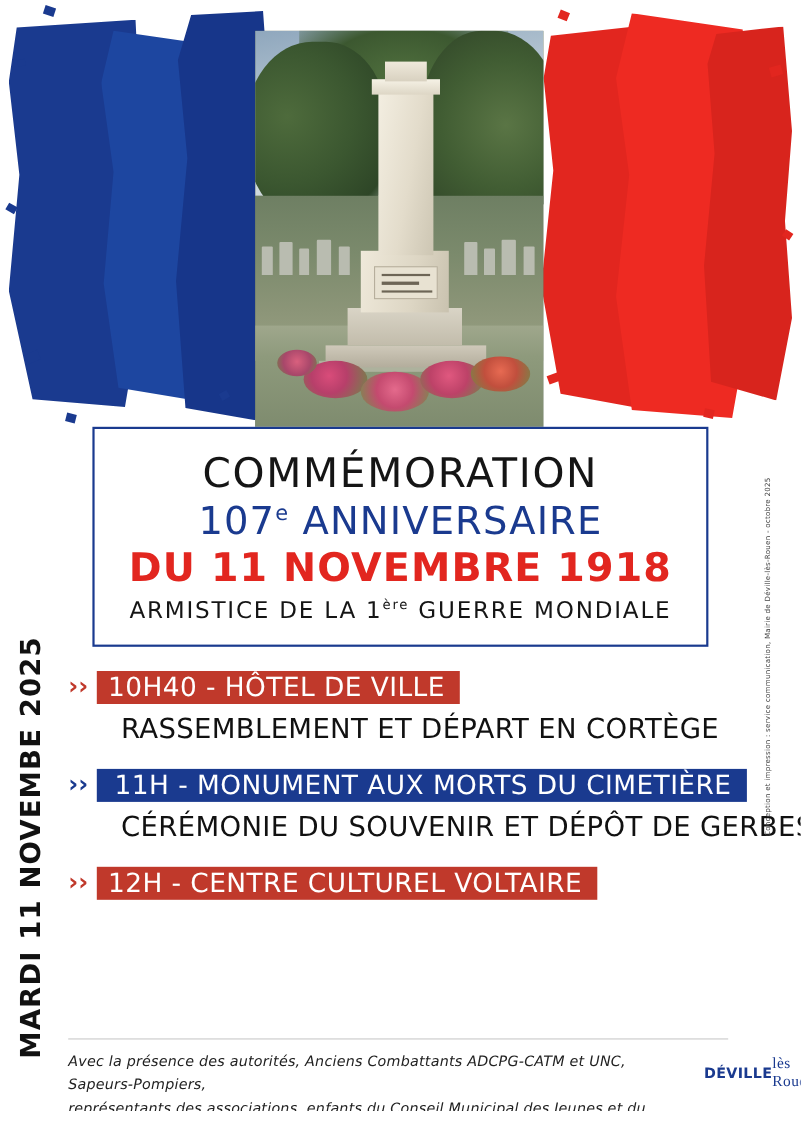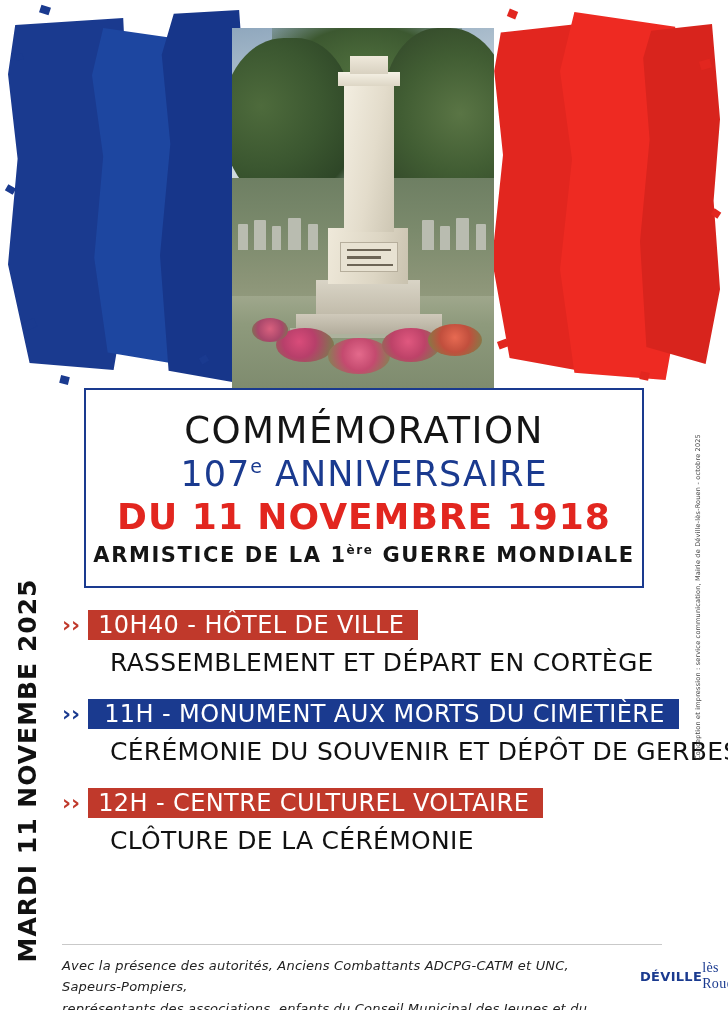--- a/index.html
+++ b/index.html
@@ -200,21 +200,20 @@
     letter-spacing: 1px;
     white-space: nowrap;
   }
   .t-sub {
     font-family: "DejaVu Sans", sans-serif;
     font-size: 21px;
     color: #151515;
     letter-spacing: 1.6px;
     white-space: nowrap;
     margin-top: 4px;
-    font-weight: bold;
   }
   .t-sub sup { font-size: 12px; vertical-align: super; }
 
   
   .vertical-date {
     position: absolute;
     left: 8px;
     top: 600px;
     width: 40px;
     height: 340px;
@@ -451,21 +450,20 @@
       <div class="slot-body">CÉRÉMONIE DU SOUVENIR ET DÉPÔT DE GERBES</div>
     </div>
 
     <div class="slot">
       <div class="slot-head">
         <div class="chevrons">
           <span class="chev red-fg">››</span>
         </div>
         <div class="slot-label red-bg">12H - CENTRE CULTUREL VOLTAIRE</div>
       </div>
-      <div class="slot-body">CLÔTURE DE LA CÉRÉMONIE</div>
     </div>
 
   </div>
 
   <div class="footer-rule"></div>
   <div class="footer">
     <div>Avec la présence des autorités, Anciens Combattants ADCPG-CATM et UNC, Sapeurs-Pompiers,</div>
     <div>représentants des associations, enfants du Conseil Municipal des Jeunes et du Réveil Dévillois</div>
   </div>
 

